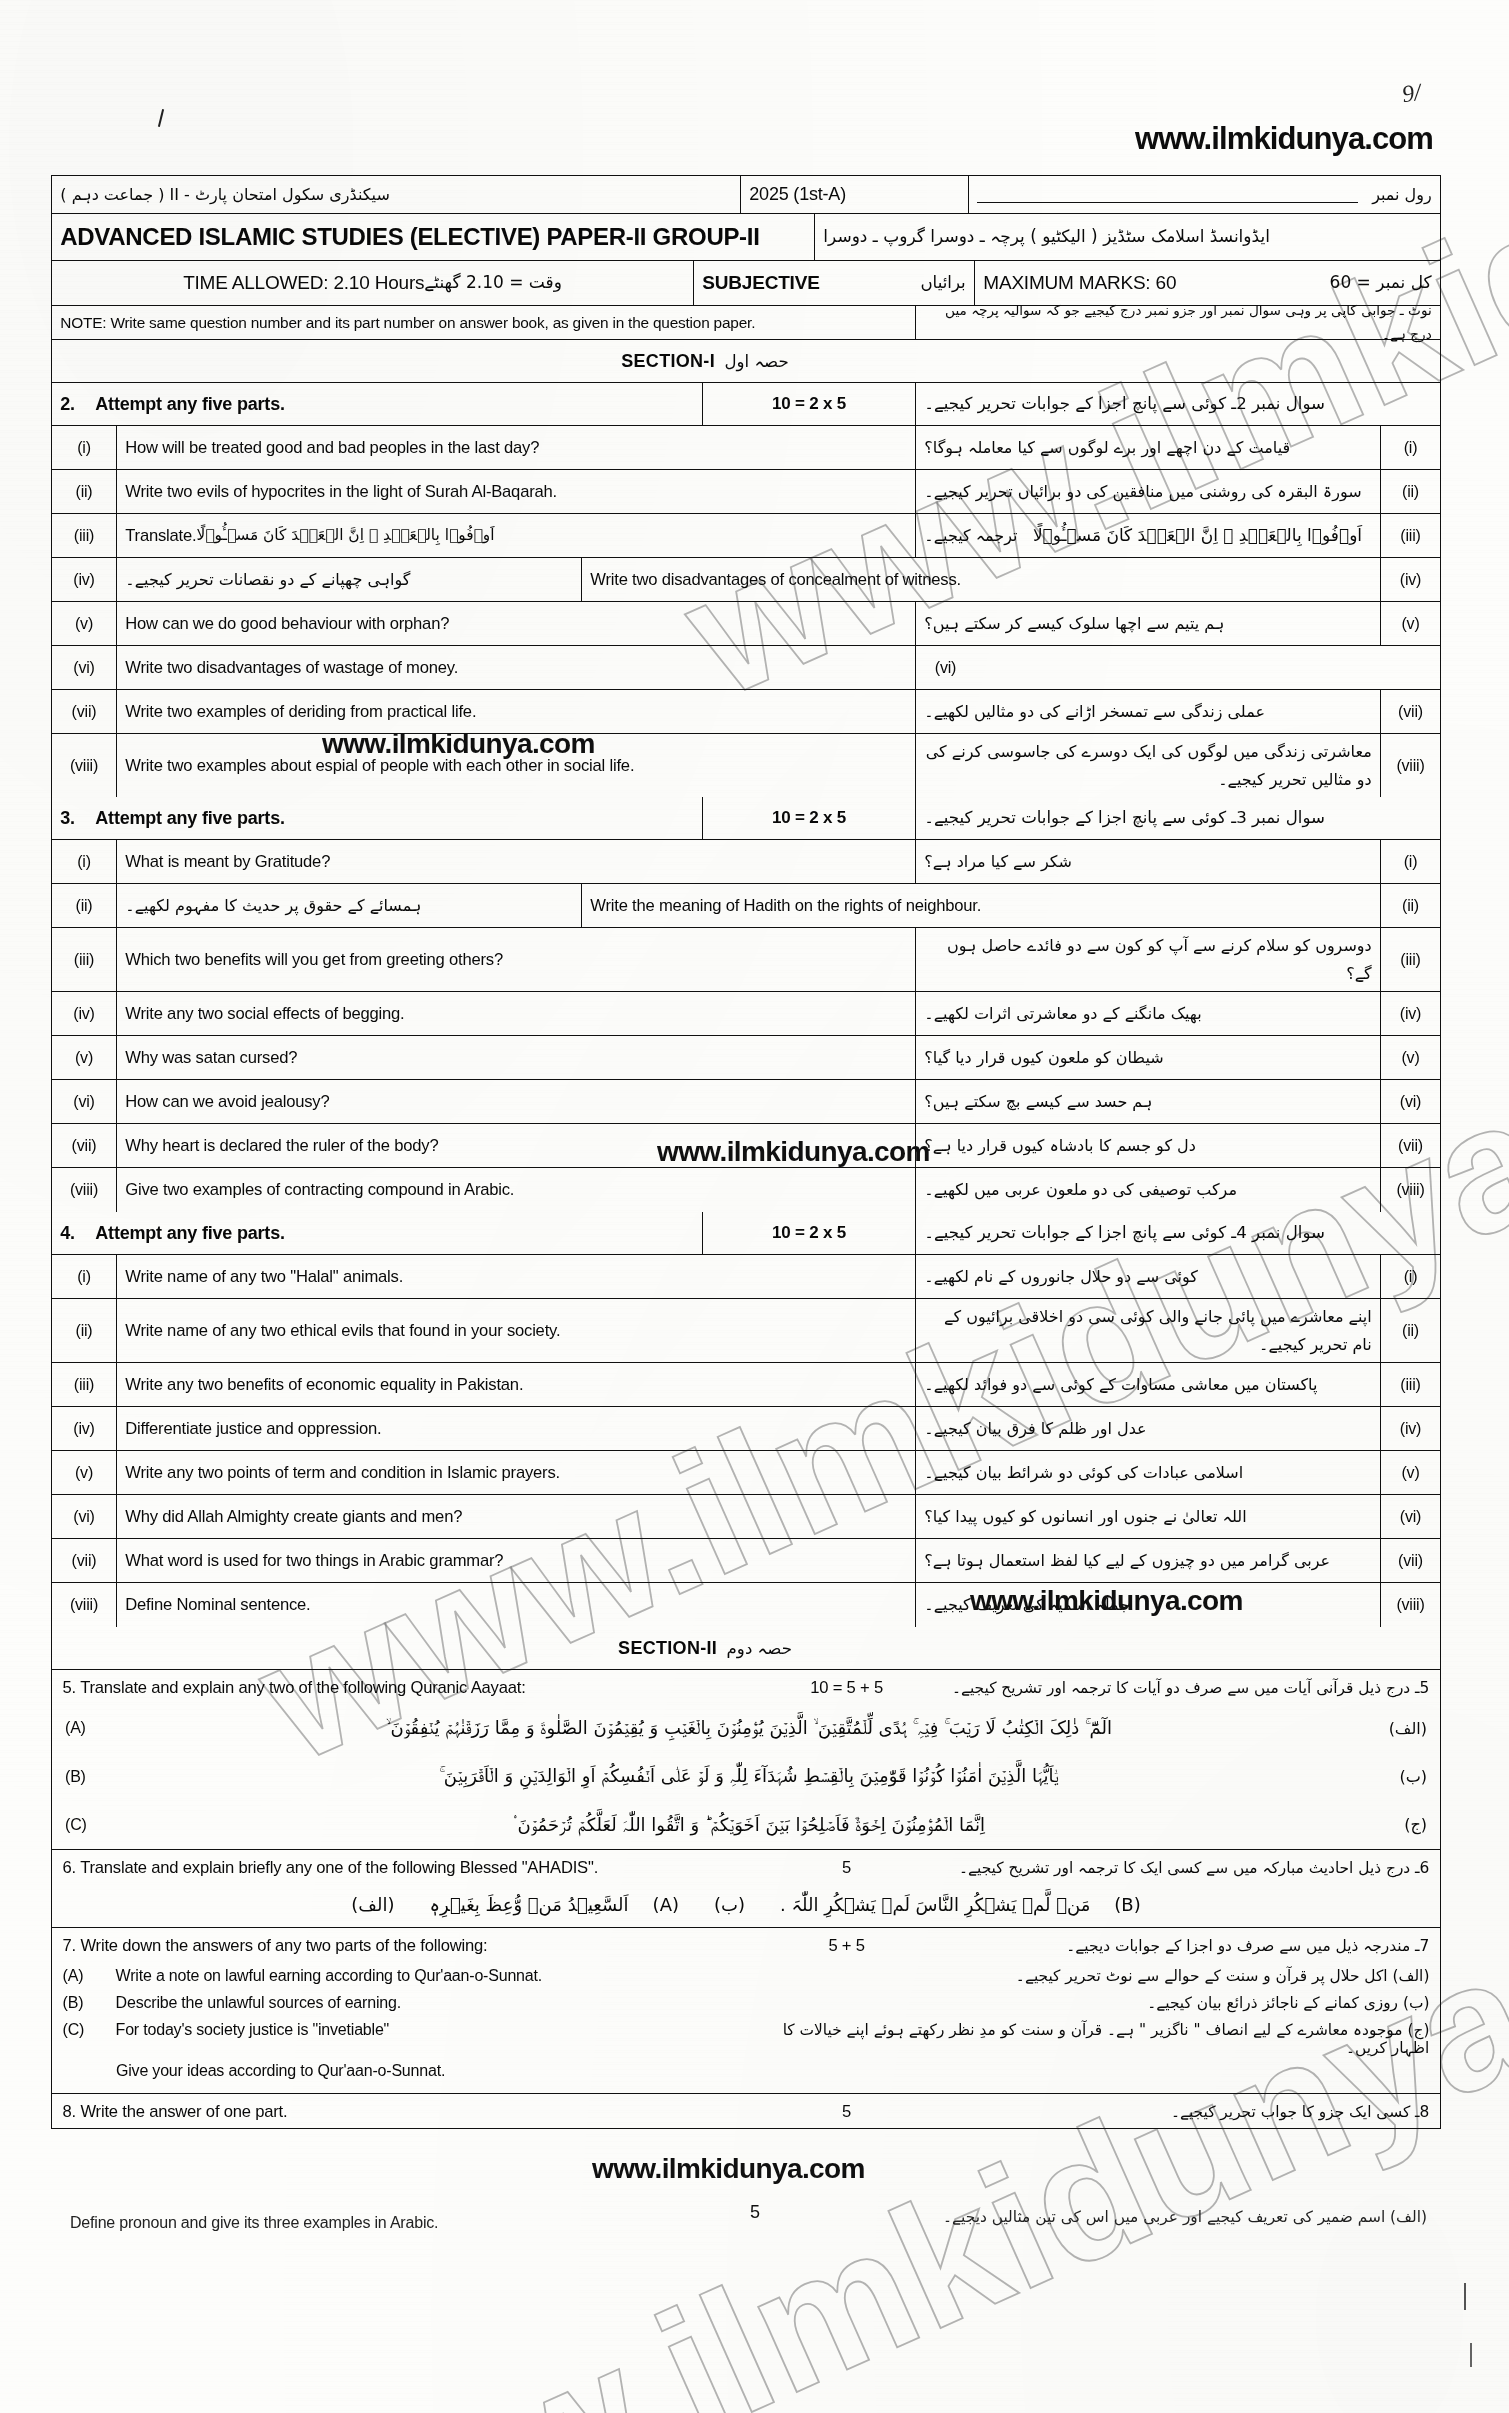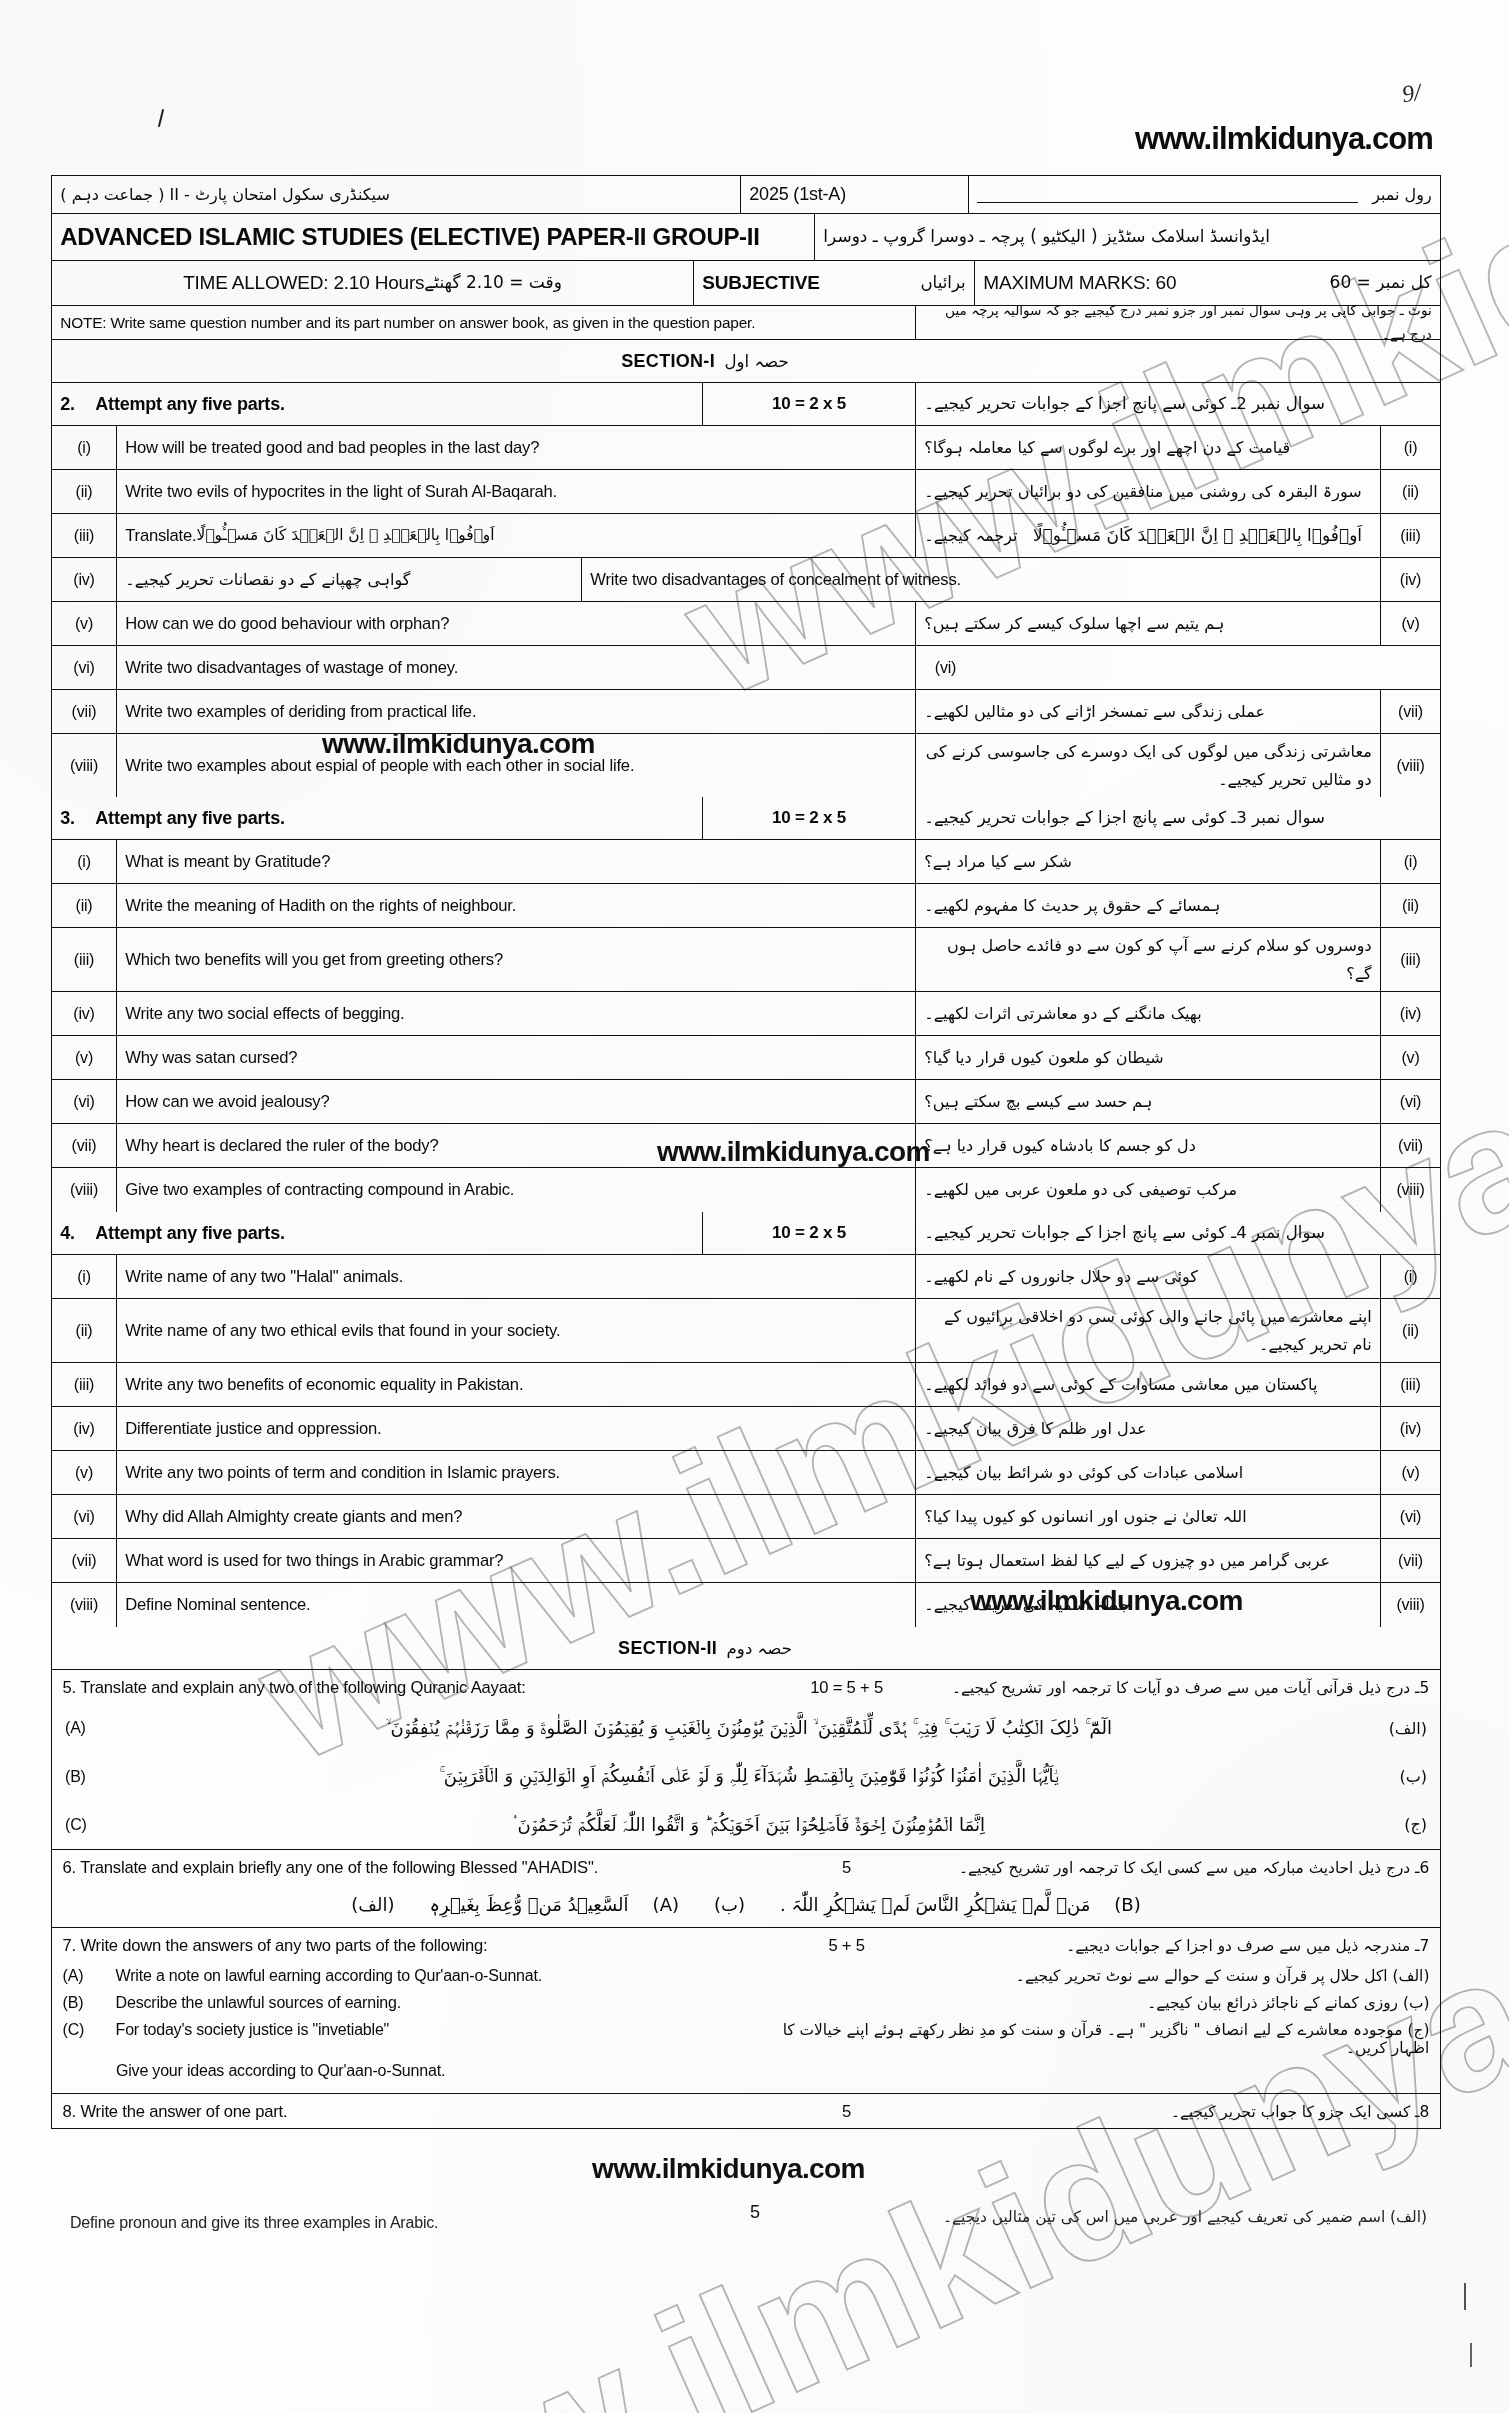--- a/index.html
+++ b/index.html
@@ -317,22 +317,22 @@
   </div>
   <div id="q3-parts">
       <div class="row prow">
         <div class="cell vline c-rn en">(i)</div>
         <div class="cell vline c-en en">What is meant by Gratitude?</div>
         <div class="cell vline c-ur ur">شکر سے کیا مراد ہے؟</div>
         <div class="cell c-un en">(i)</div>
       </div>
       <div class="row prow">
         <div class="cell vline c-rn en">(ii)</div>
+        <div class="cell vline c-ur ur">ہمسائے کے حقوق پر حدیث کا مفہوم لکھیے۔</div>
         <div class="cell vline c-en en">Write the meaning of Hadith on the rights of neighbour.</div>
-        <div class="cell vline c-ur ur">ہمسائے کے حقوق پر حدیث کا مفہوم لکھیے۔</div>
         <div class="cell c-un en">(ii)</div>
       </div>
       <div class="row prow">
         <div class="cell vline c-rn en">(iii)</div>
         <div class="cell vline c-en en">Which two benefits will you get from greeting others?</div>
         <div class="cell vline c-ur ur">دوسروں کو سلام کرنے سے آپ کو کون سے دو فائدے حاصل ہوں گے؟</div>
         <div class="cell c-un en">(iii)</div>
       </div>
       <div class="row prow">
         <div class="cell vline c-rn en">(iv)</div>

